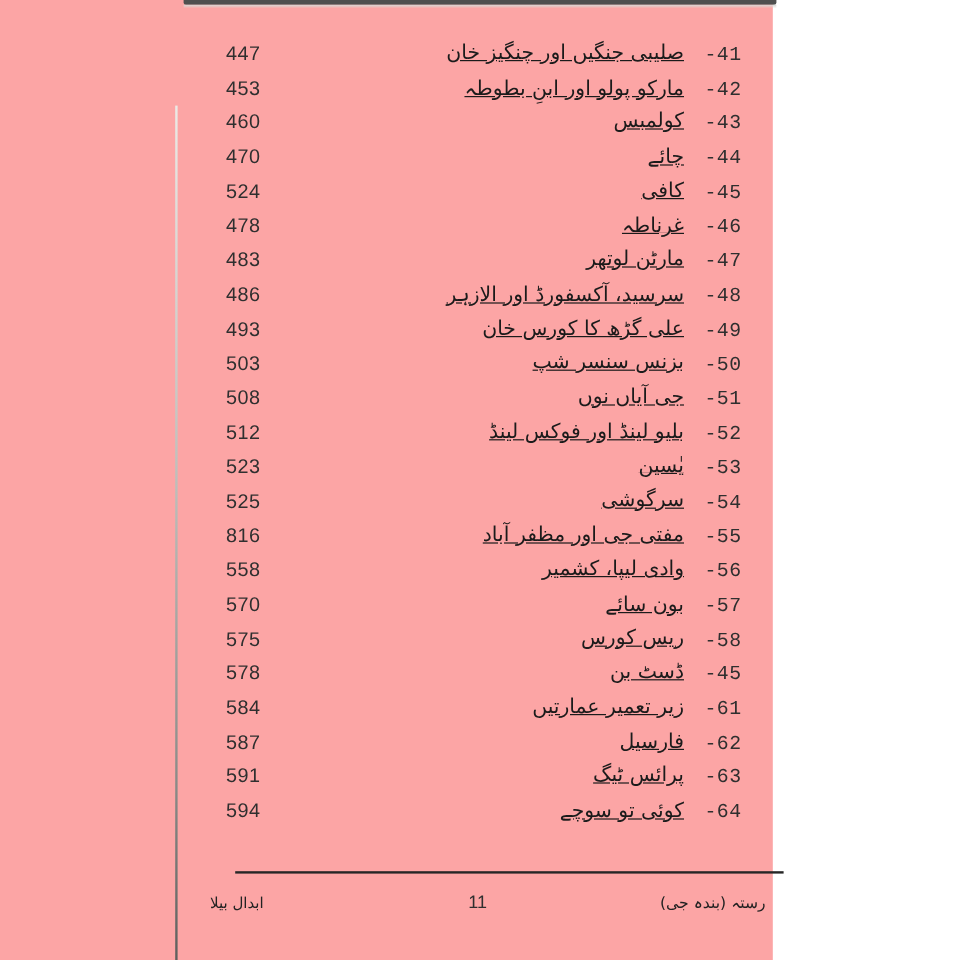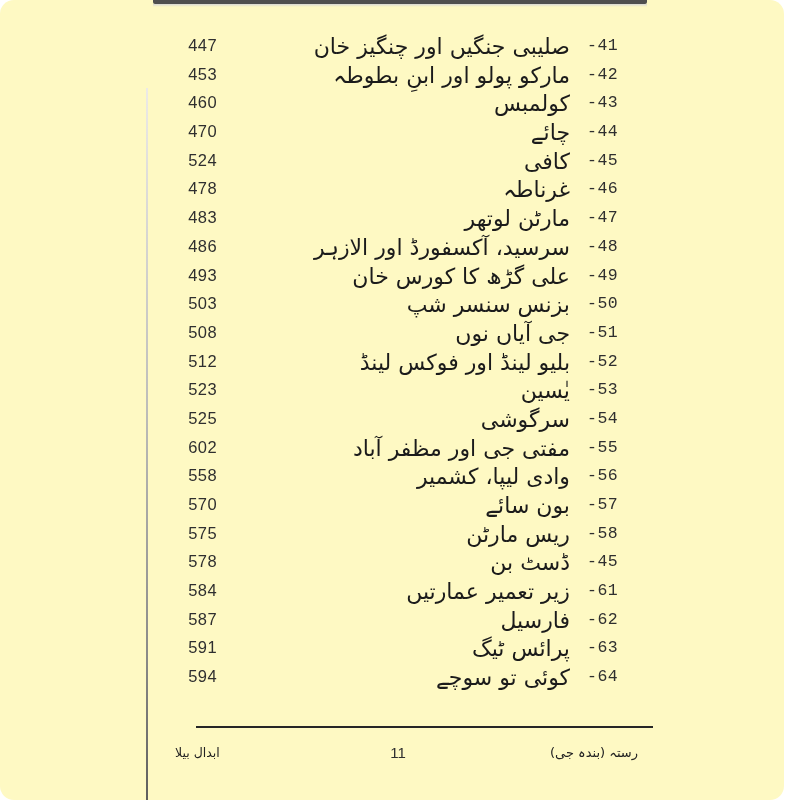--- a/index.html
+++ b/index.html
@@ -9,24 +9,23 @@
     --rule: #262626;
   }
   html, body {
     margin: 0; padding: 0;
     width: 800px; height: 800px;
     background: #ffffff;
     overflow: hidden;
   }
   .page {
     position: relative;
-    width: 784px; height: 800px;
-    background: #fef9c3;
+    width: 644px; height: 800px;
+    background: #fca5a5;
     font-family: "DejaVu Sans", sans-serif;
-    border-radius: 14px;
   }
   
   .top-edge {
     position: absolute;
     left: 153px; top: 0;
     width: 494px; height: 4px;
     background: var(--top-edge);
     border-radius: 0 0 2px 2px;
   }
   .top-edge-shadow {
@@ -60,22 +59,23 @@
     font-size: 16.5px;
     letter-spacing: 0.4px;
     color: var(--digits);
   }
   .title {
     position: absolute;
     right: 230px; top: 1px;
     direction: rtl;
     unicode-bidi: plaintext;
     white-space: nowrap;
-    font-size: 22px;
+    font-size: 17px;
     color: var(--ink);
+    text-decoration: underline;
   }
   .serial {
     position: absolute;
     right: 182px; top: 3px;
     width: 40px;
     text-align: right;
     font-family: Liberation Mono, monospace;
     font-size: 16.5px;
     letter-spacing: 0.4px;
     color: var(--digits);
@@ -203,40 +203,40 @@
       <span class="serial">-53</span>
     </div>
 
     <div class="row">
       <span class="pagenum">525</span>
       <span class="title">سرگوشی</span>
       <span class="serial">-54</span>
     </div>
 
     <div class="row">
-      <span class="pagenum">602</span>
+      <span class="pagenum">816</span>
       <span class="title">مفتی جی اور مظفر آباد</span>
       <span class="serial">-55</span>
     </div>
 
     <div class="row">
       <span class="pagenum">558</span>
       <span class="title">وادی لیپا، کشمیر</span>
       <span class="serial">-56</span>
     </div>
 
     <div class="row">
       <span class="pagenum">570</span>
       <span class="title">بون سائے</span>
       <span class="serial">-57</span>
     </div>
 
     <div class="row">
       <span class="pagenum">575</span>
-      <span class="title">ریس مارٹن</span>
+      <span class="title">ریس کورس</span>
       <span class="serial">-58</span>
     </div>
 
     <div class="row">
       <span class="pagenum">578</span>
       <span class="title">ڈسٹ بن</span>
       <span class="serial">-45</span>
     </div>
 
 

